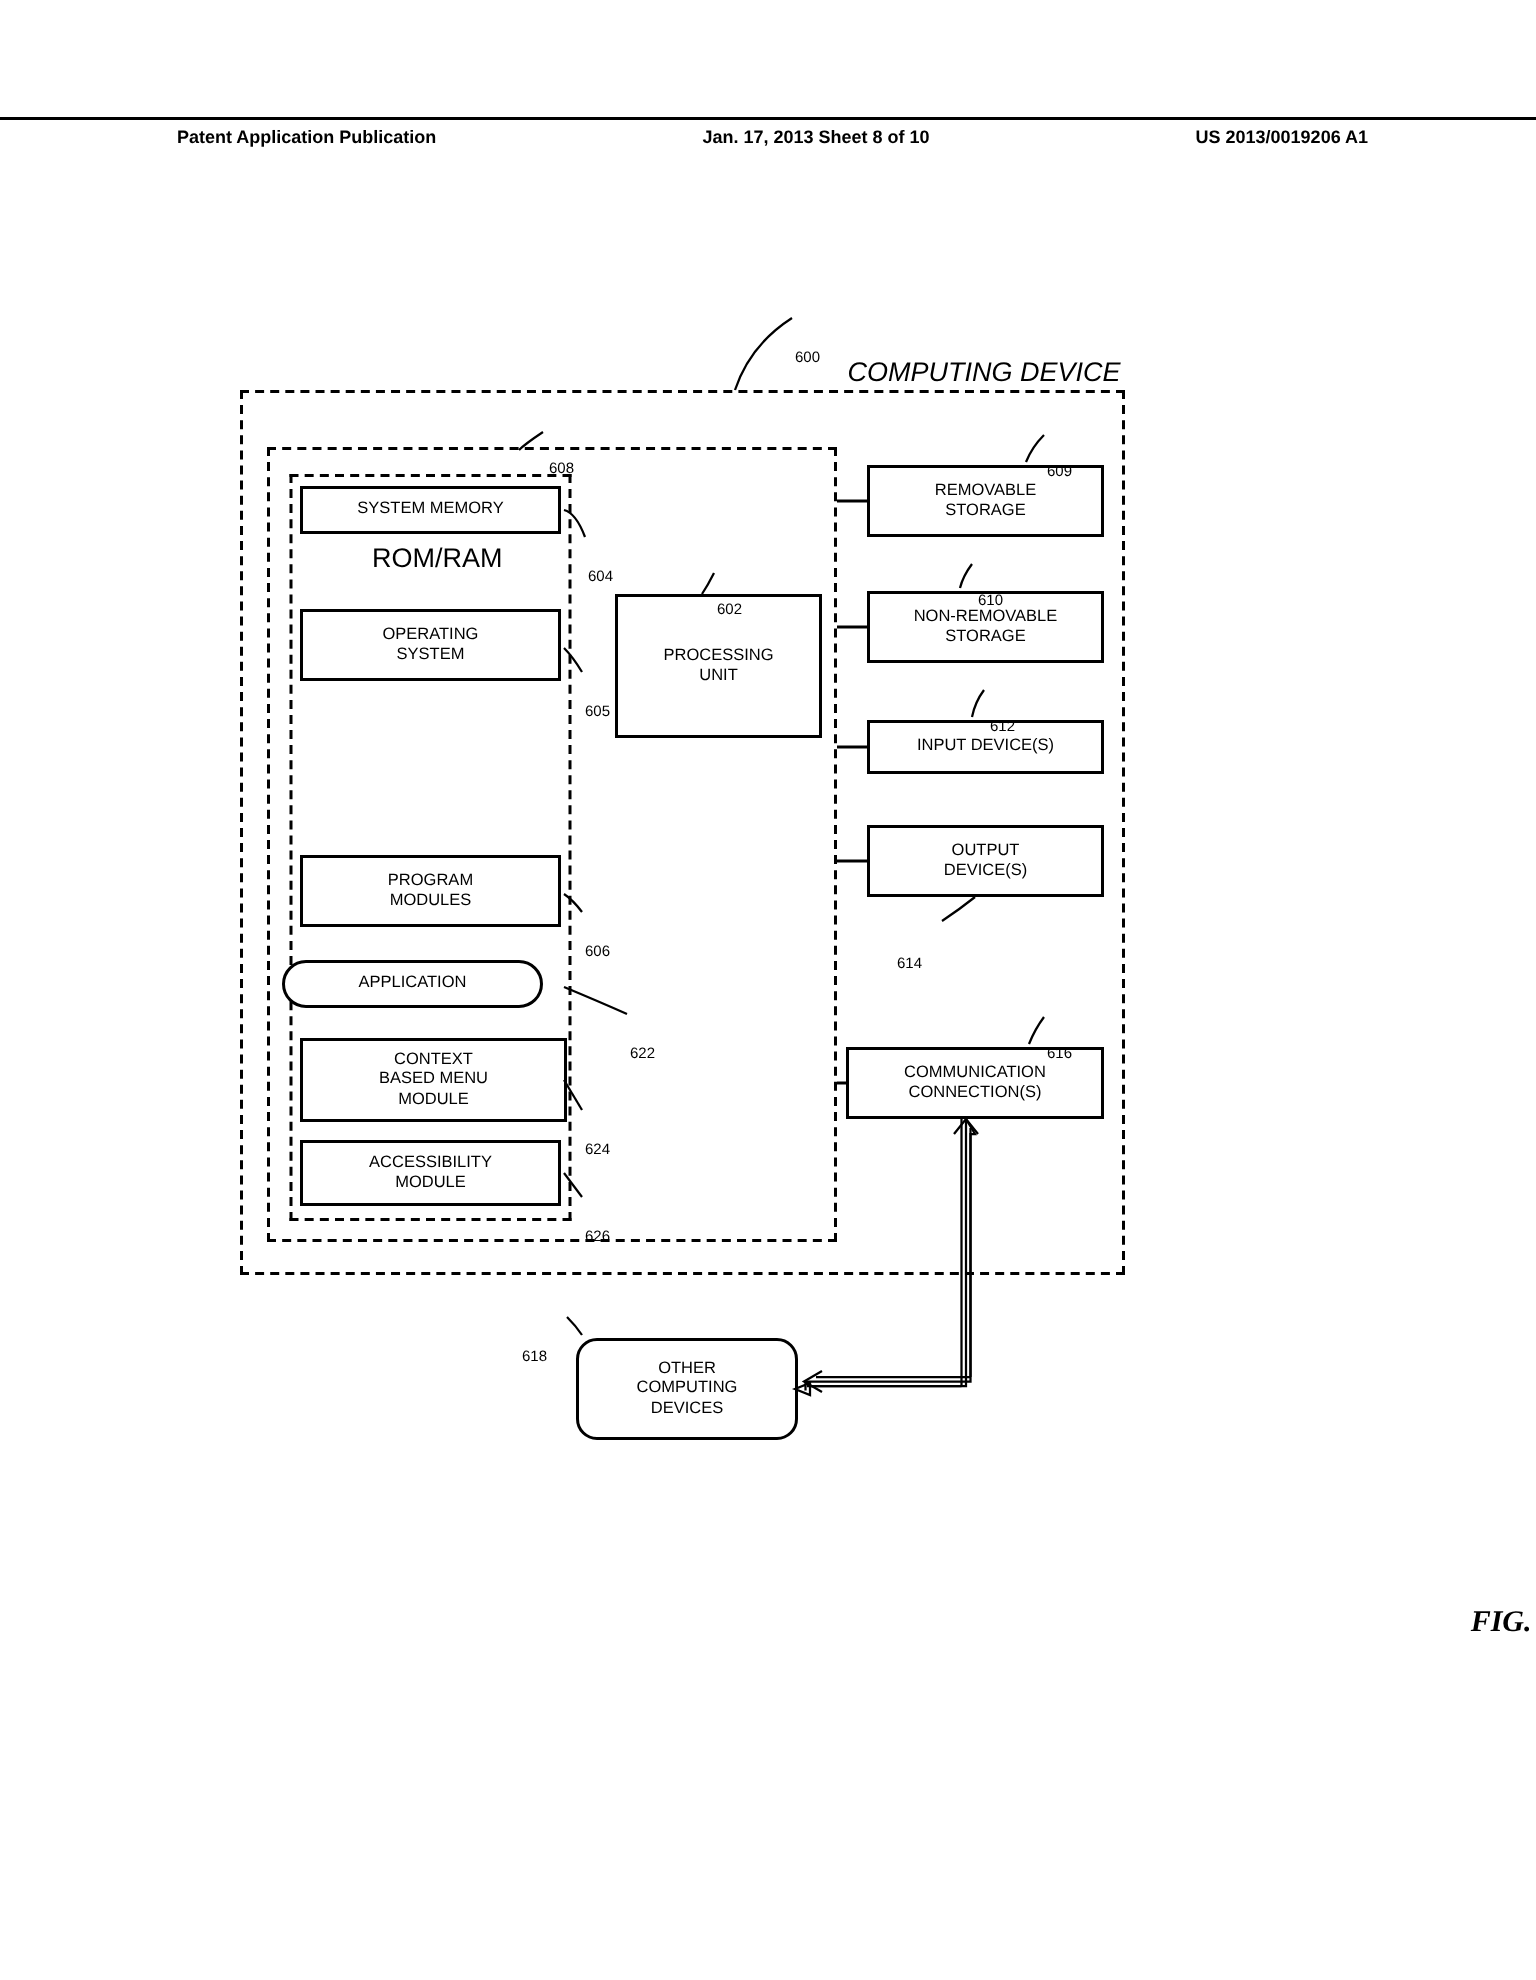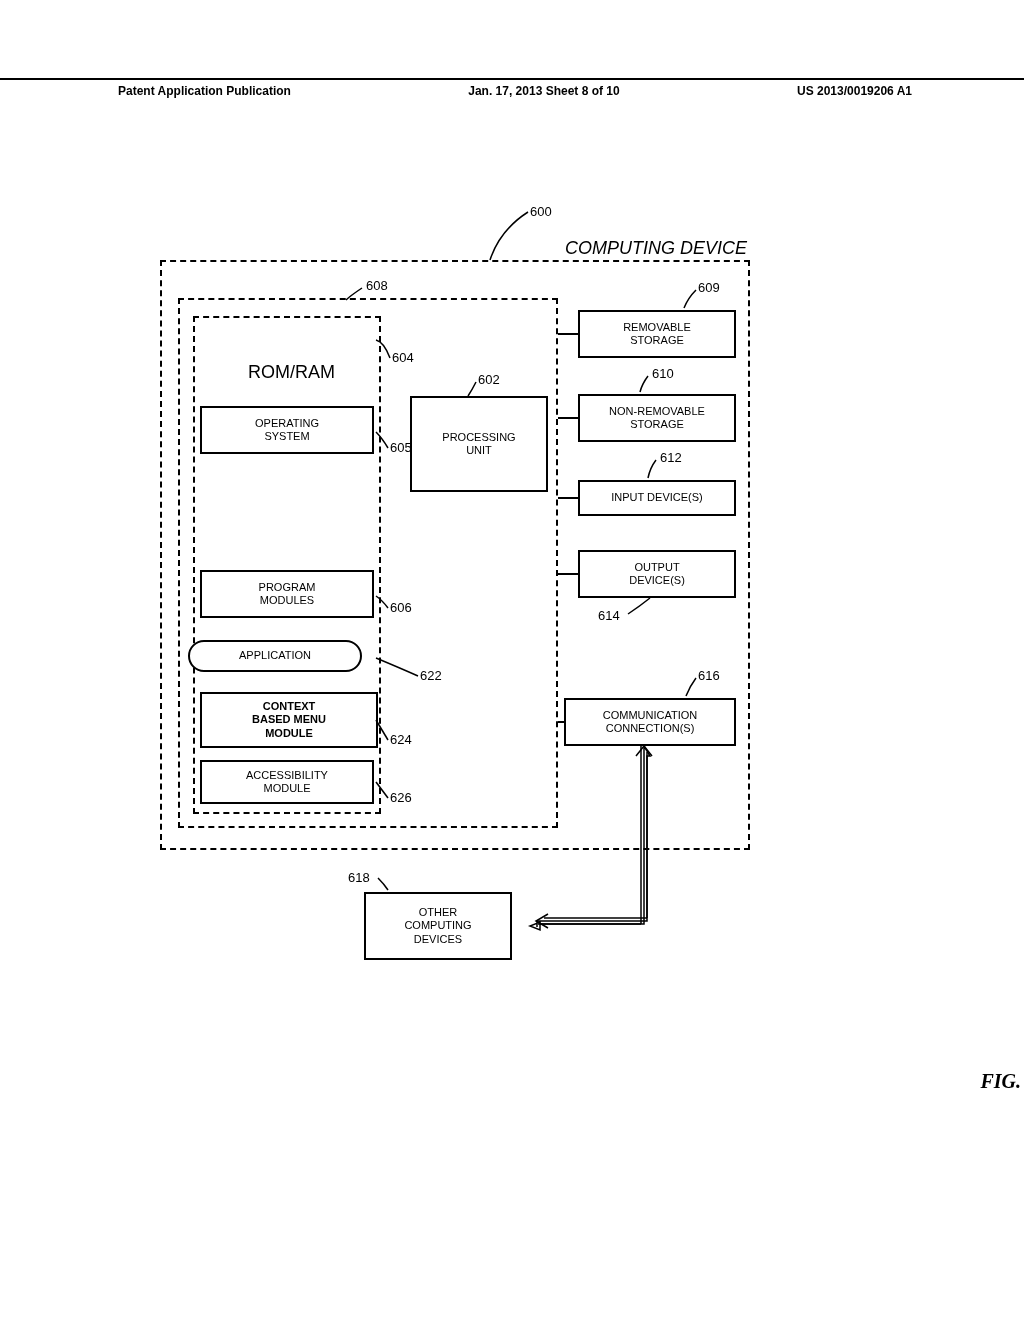--- a/index.html
+++ b/index.html
@@ -38,21 +38,21 @@
     text-align: center;
     display: flex;
     flex-direction: column;
     justify-content: center;
     align-items: center;
     font-size: 11px;
     line-height: 1.2;
   }
   .dashed { border: 2px dashed #000; }
   .lbl { font-size: 18px; }
-  .ref { font-size: 13px; }
+  .ref { font-size: 10px; margin-top: 29px; }
   .italic { font-style: italic; }
   .fig {
     position: absolute;
     left: 12px; width: 1024px;
     top: 1070px;
     text-align: right;
     font-family: "Times New Roman", Times, serif;
     font-style: italic;
     font-weight: bold;
     font-size: 20px;
@@ -75,20 +75,23 @@
 
 <div class="diagram">
 
   <div class="abs dashed" style="left:160px; top:260px; width:590px; height:590px;"></div>
   <div class="abs italic lbl" style="left:565px; top:238px;">COMPUTING DEVICE</div>
 
   <div class="abs dashed" style="left:178px; top:298px; width:380px; height:530px;"></div>
 
   <div class="abs dashed" style="left:193px; top:316px; width:188px; height:498px; border-style: dashed;"></div>
 
+  <div class="abs box" style="left:200px; top:324px; width:174px; height:32px;">
+    <span>SYSTEM MEMORY</span>
+  </div>
   <div class="abs lbl" style="left:248px; top:362px;">ROM/RAM</div>
 
   <div class="abs box" style="left:200px; top:406px; width:174px; height:48px;">
     <span>OPERATING</span>
     <span>SYSTEM</span>
   </div>
 
   <div class="abs box" style="left:410px; top:396px; width:138px; height:96px;">
     <span>PROCESSING</span>
     <span>UNIT</span>
@@ -96,21 +99,21 @@
 
   <div class="abs box" style="left:200px; top:570px; width:174px; height:48px;">
     <span>PROGRAM</span>
     <span>MODULES</span>
   </div>
 
   <div class="abs box" style="left:188px; top:640px; width:174px; height:32px;border-radius:16px;">
     <span>APPLICATION</span>
   </div>
 
-  <div class="abs box" style="left:200px; top:692px; width:178px; height:56px;font-weight:bold;">
+  <div class="abs box" style="left:200px; top:692px; width:178px; height:56px;">
     <span>CONTEXT</span>
     <span>BASED MENU</span>
     <span>MODULE</span>
   </div>
 
   <div class="abs box" style="left:200px; top:760px; width:174px; height:44px;">
     <span>ACCESSIBILITY</span>
     <span>MODULE</span>
   </div>
 
@@ -131,21 +134,21 @@
   <div class="abs box" style="left:578px; top:550px; width:158px; height:48px;text-align:center;">
     <span>OUTPUT</span>
     <span>DEVICE(S)</span>
   </div>
 
   <div class="abs box" style="left:564px; top:698px; width:172px; height:48px;">
     <span>COMMUNICATION</span>
     <span>CONNECTION(S)</span>
   </div>
 
-  <div class="abs box" style="left:364px; top:892px; width:148px; height:68px;">
+  <div class="abs box" style="left:384px; top:892px; width:148px; height:68px;border-radius:14px;">
     <span>OTHER</span>
     <span>COMPUTING</span>
     <span>DEVICES</span>
   </div>
 
   <div class="abs ref" style="left:530px; top:204px;">600</div>
   <div class="abs ref" style="left:366px; top:278px;">608</div>
   <div class="abs ref" style="left:698px; top:280px;">609</div>
   <div class="abs ref" style="left:392px; top:350px;">604</div>
   <div class="abs ref" style="left:478px; top:372px;">602</div>

